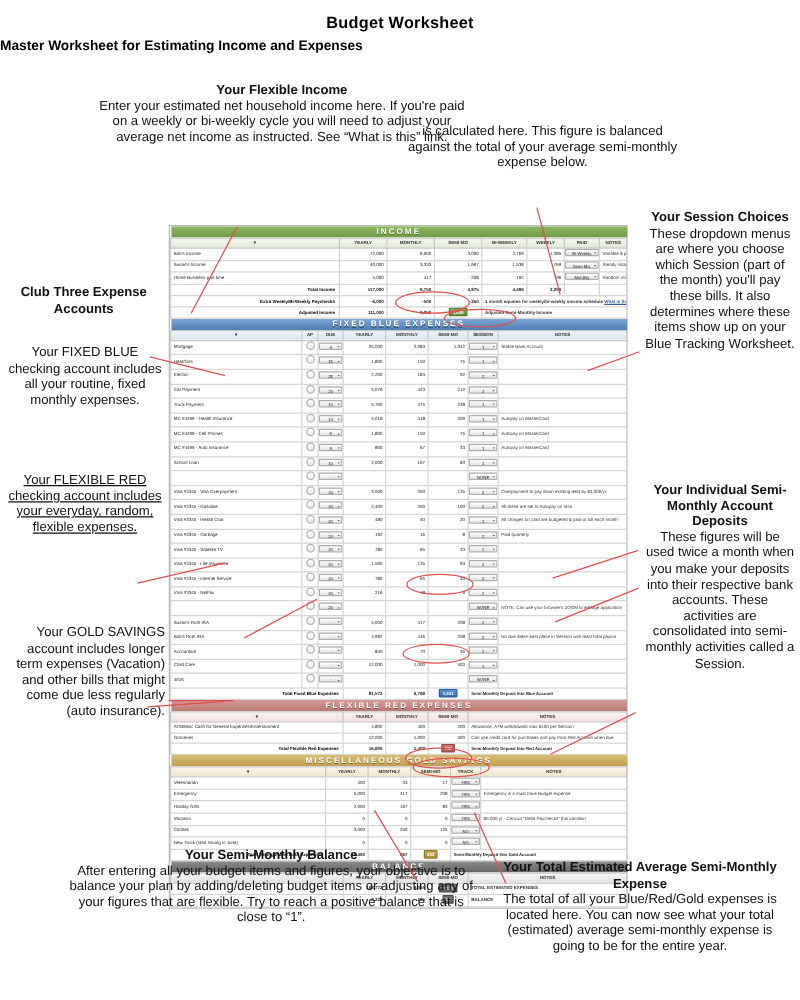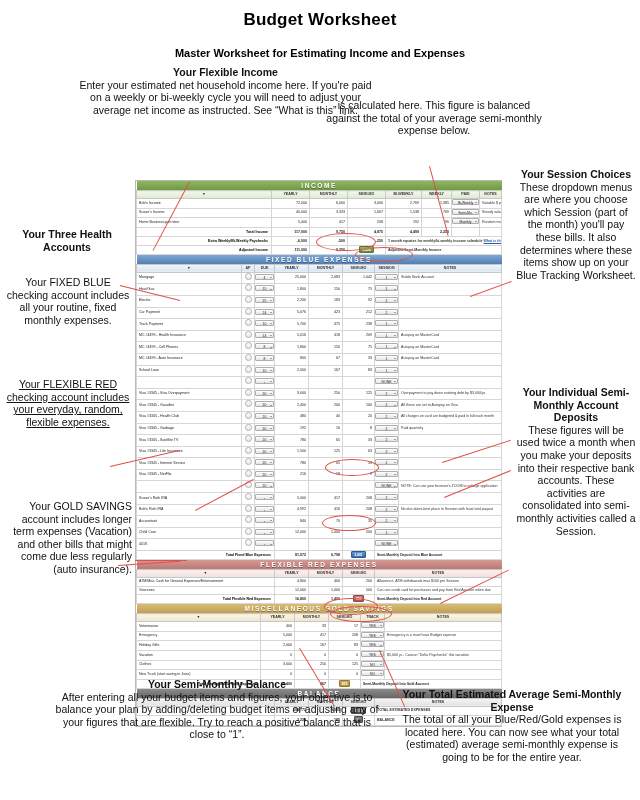--- a/index.html
+++ b/index.html
@@ -3,23 +3,23 @@
 <meta charset="utf-8">
 <style>
   html,body{margin:0;padding:0;}
   body{
     width:640px;height:800px;background:#ffffff;
     font-family:"Liberation Sans",sans-serif;
     color:#000;position:relative;overflow:hidden;
   }
   
   #doc-title{position:absolute;left:0;top:10px;width:640px;text-align:center;
-    font-size:17px;font-weight:bold;letter-spacing:.2px;}
-  #doc-subtitle{position:absolute;left:0;top:31px;width:640px;text-align:center;
-    font-size:11px;font-weight:bold;margin-top:16px;}
+    font-size:13px;font-weight:bold;letter-spacing:.2px;}
+  #doc-subtitle{position:absolute;left:0;top:31px;width:640px;
+    font-size:11px;font-weight:bold;}
 
   
   .callout{position:absolute;text-align:center;font-size:10.5px;line-height:12.6px;color:#111;}
   .callout .hd{font-weight:bold;display:block;}
   .callout .bd{display:block;}
 
   
   .leader{position:absolute;background:#e0504a;height:1px;transform-origin:0 0;}
 
   
@@ -641,21 +641,21 @@
 <div class="callout" style="left:320px;top:99px;width:228px;">
   <span class="bd">is calculated here. This figure is balanced against the total of your average semi-monthly expense below.</span>
 </div>
 
 <div class="callout" style="left:516px;top:168px;width:120px;">
   <span class="hd">Your Session Choices</span>
   <span class="bd">These dropdown menus are where you choose which Session (part of the month) you'll pay these bills. It also determines where these items show up on your Blue Tracking Worksheet.</span>
 </div>
 
 <div class="callout" style="left:4px;top:228px;width:126px;">
-  <span class="hd">Your Three Health Accounts</span>
+  <span class="hd">Club Three Expense Accounts</span>
 </div>
 
 <div class="callout" style="left:6px;top:276px;width:124px;">
   <span class="bd">Your FIXED BLUE checking account includes all your routine, fixed monthly expenses.</span>
 </div>
 
 <div class="callout" style="left:6px;top:378px;width:124px;text-decoration:underline;">
   <span class="bd">Your FLEXIBLE RED checking account includes your everyday, random, flexible expenses.</span>
 </div>
 

